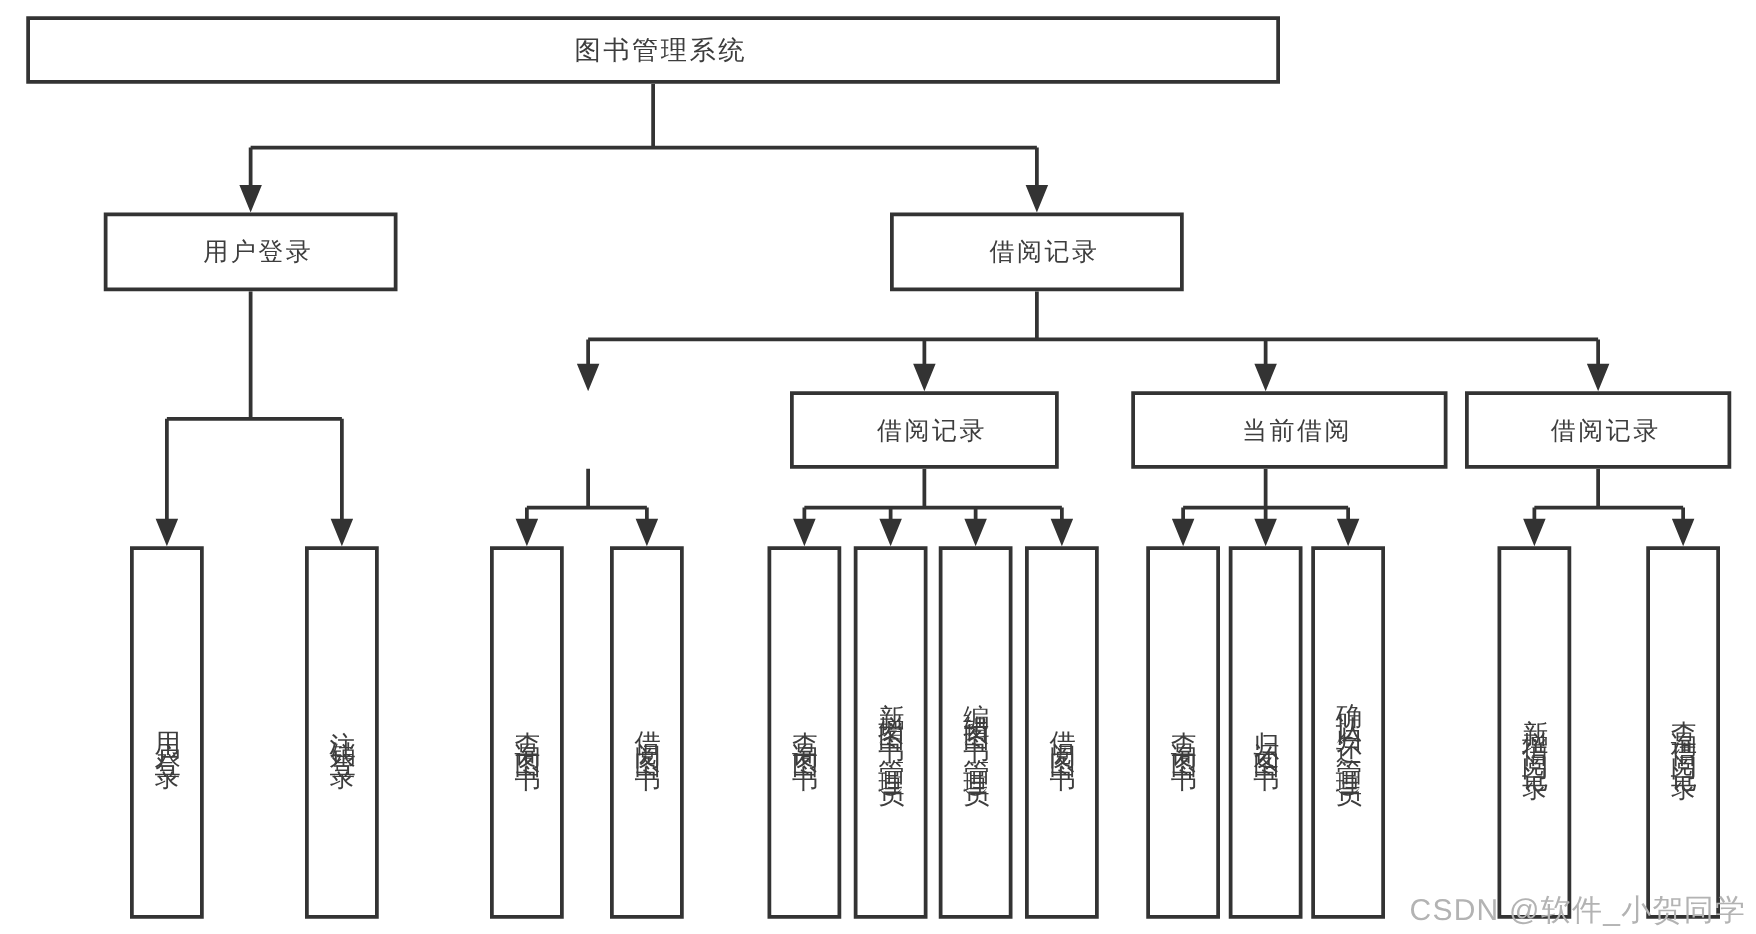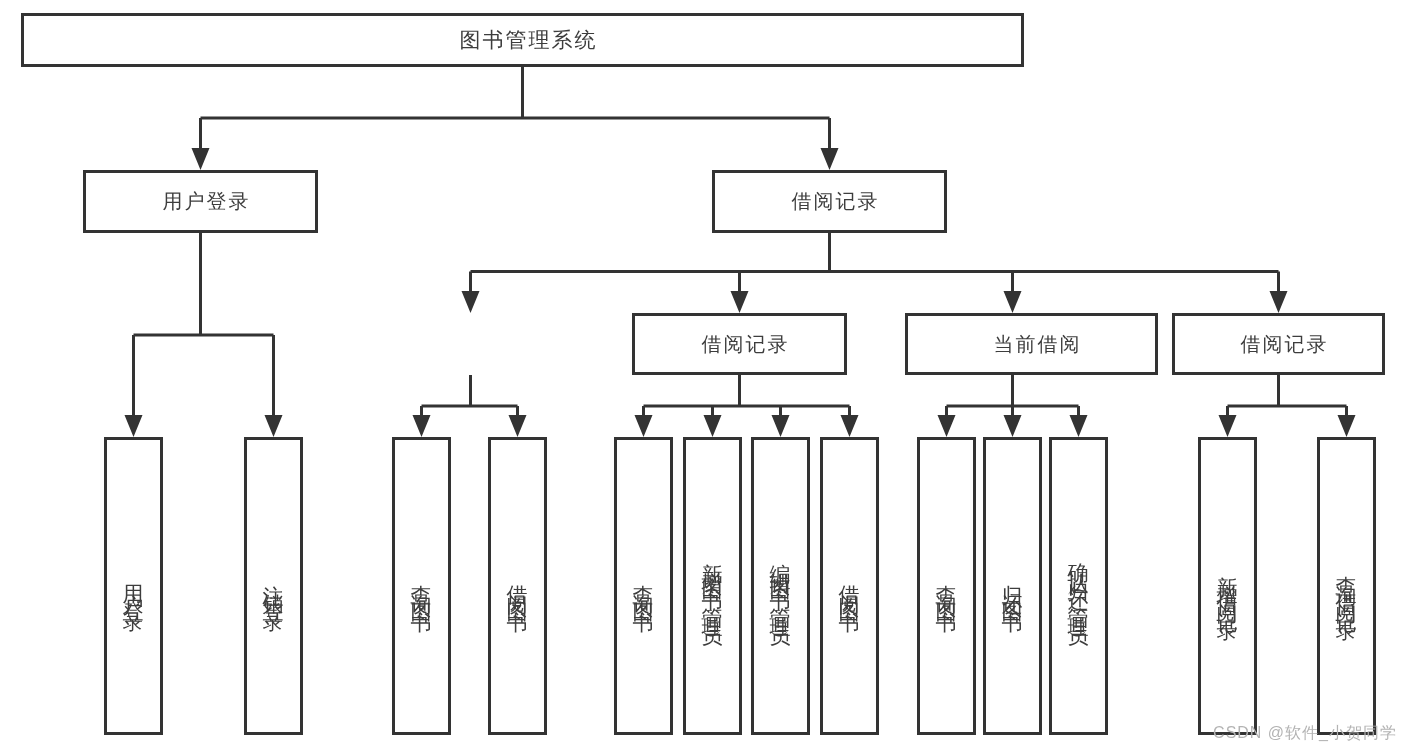--- a/index.html
+++ b/index.html
@@ -44,21 +44,21 @@
   .node.leaf{
     writing-mode:vertical-rl;
     text-orientation:mixed;
     font-size:21px;
     letter-spacing:9px;
     line-height:1;
   }
   .watermark{
     position:absolute;
     right:8px;bottom:3px;
-    font-size:16px;
+    font-size:24px;
     color:var(--watermark);
     letter-spacing:1px;
     z-index:10;
     white-space:nowrap;
   }
 </style>
 </head>
 <body>
 
 <div class="canvas">

